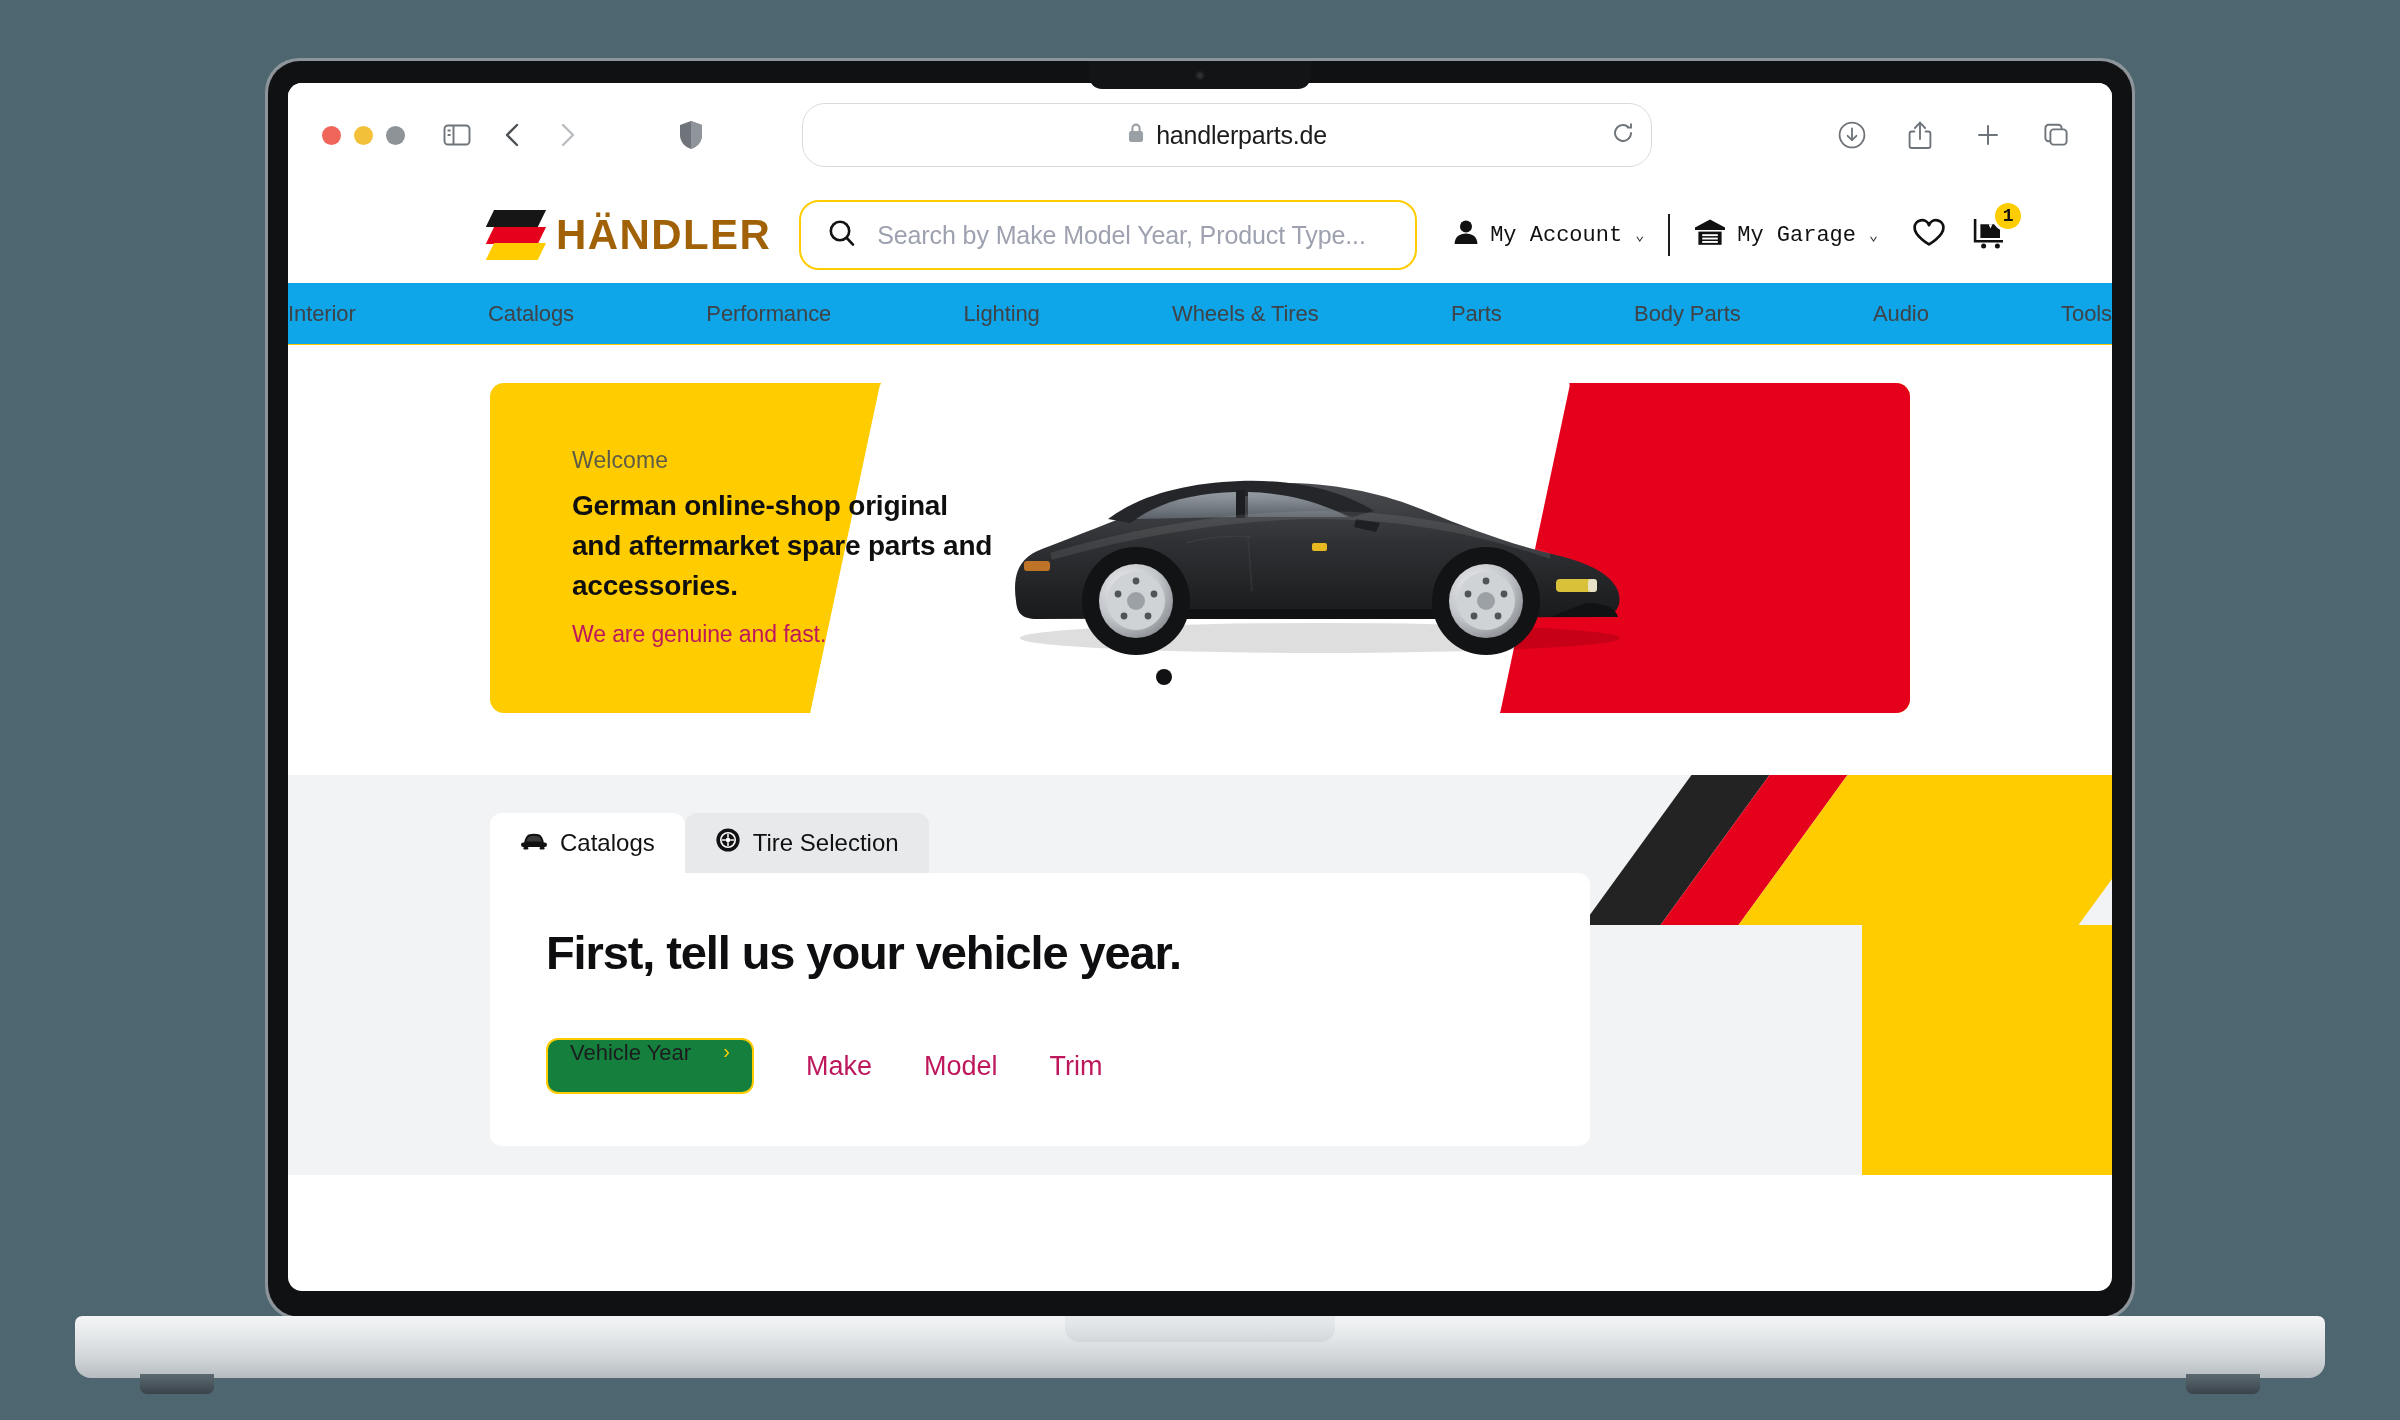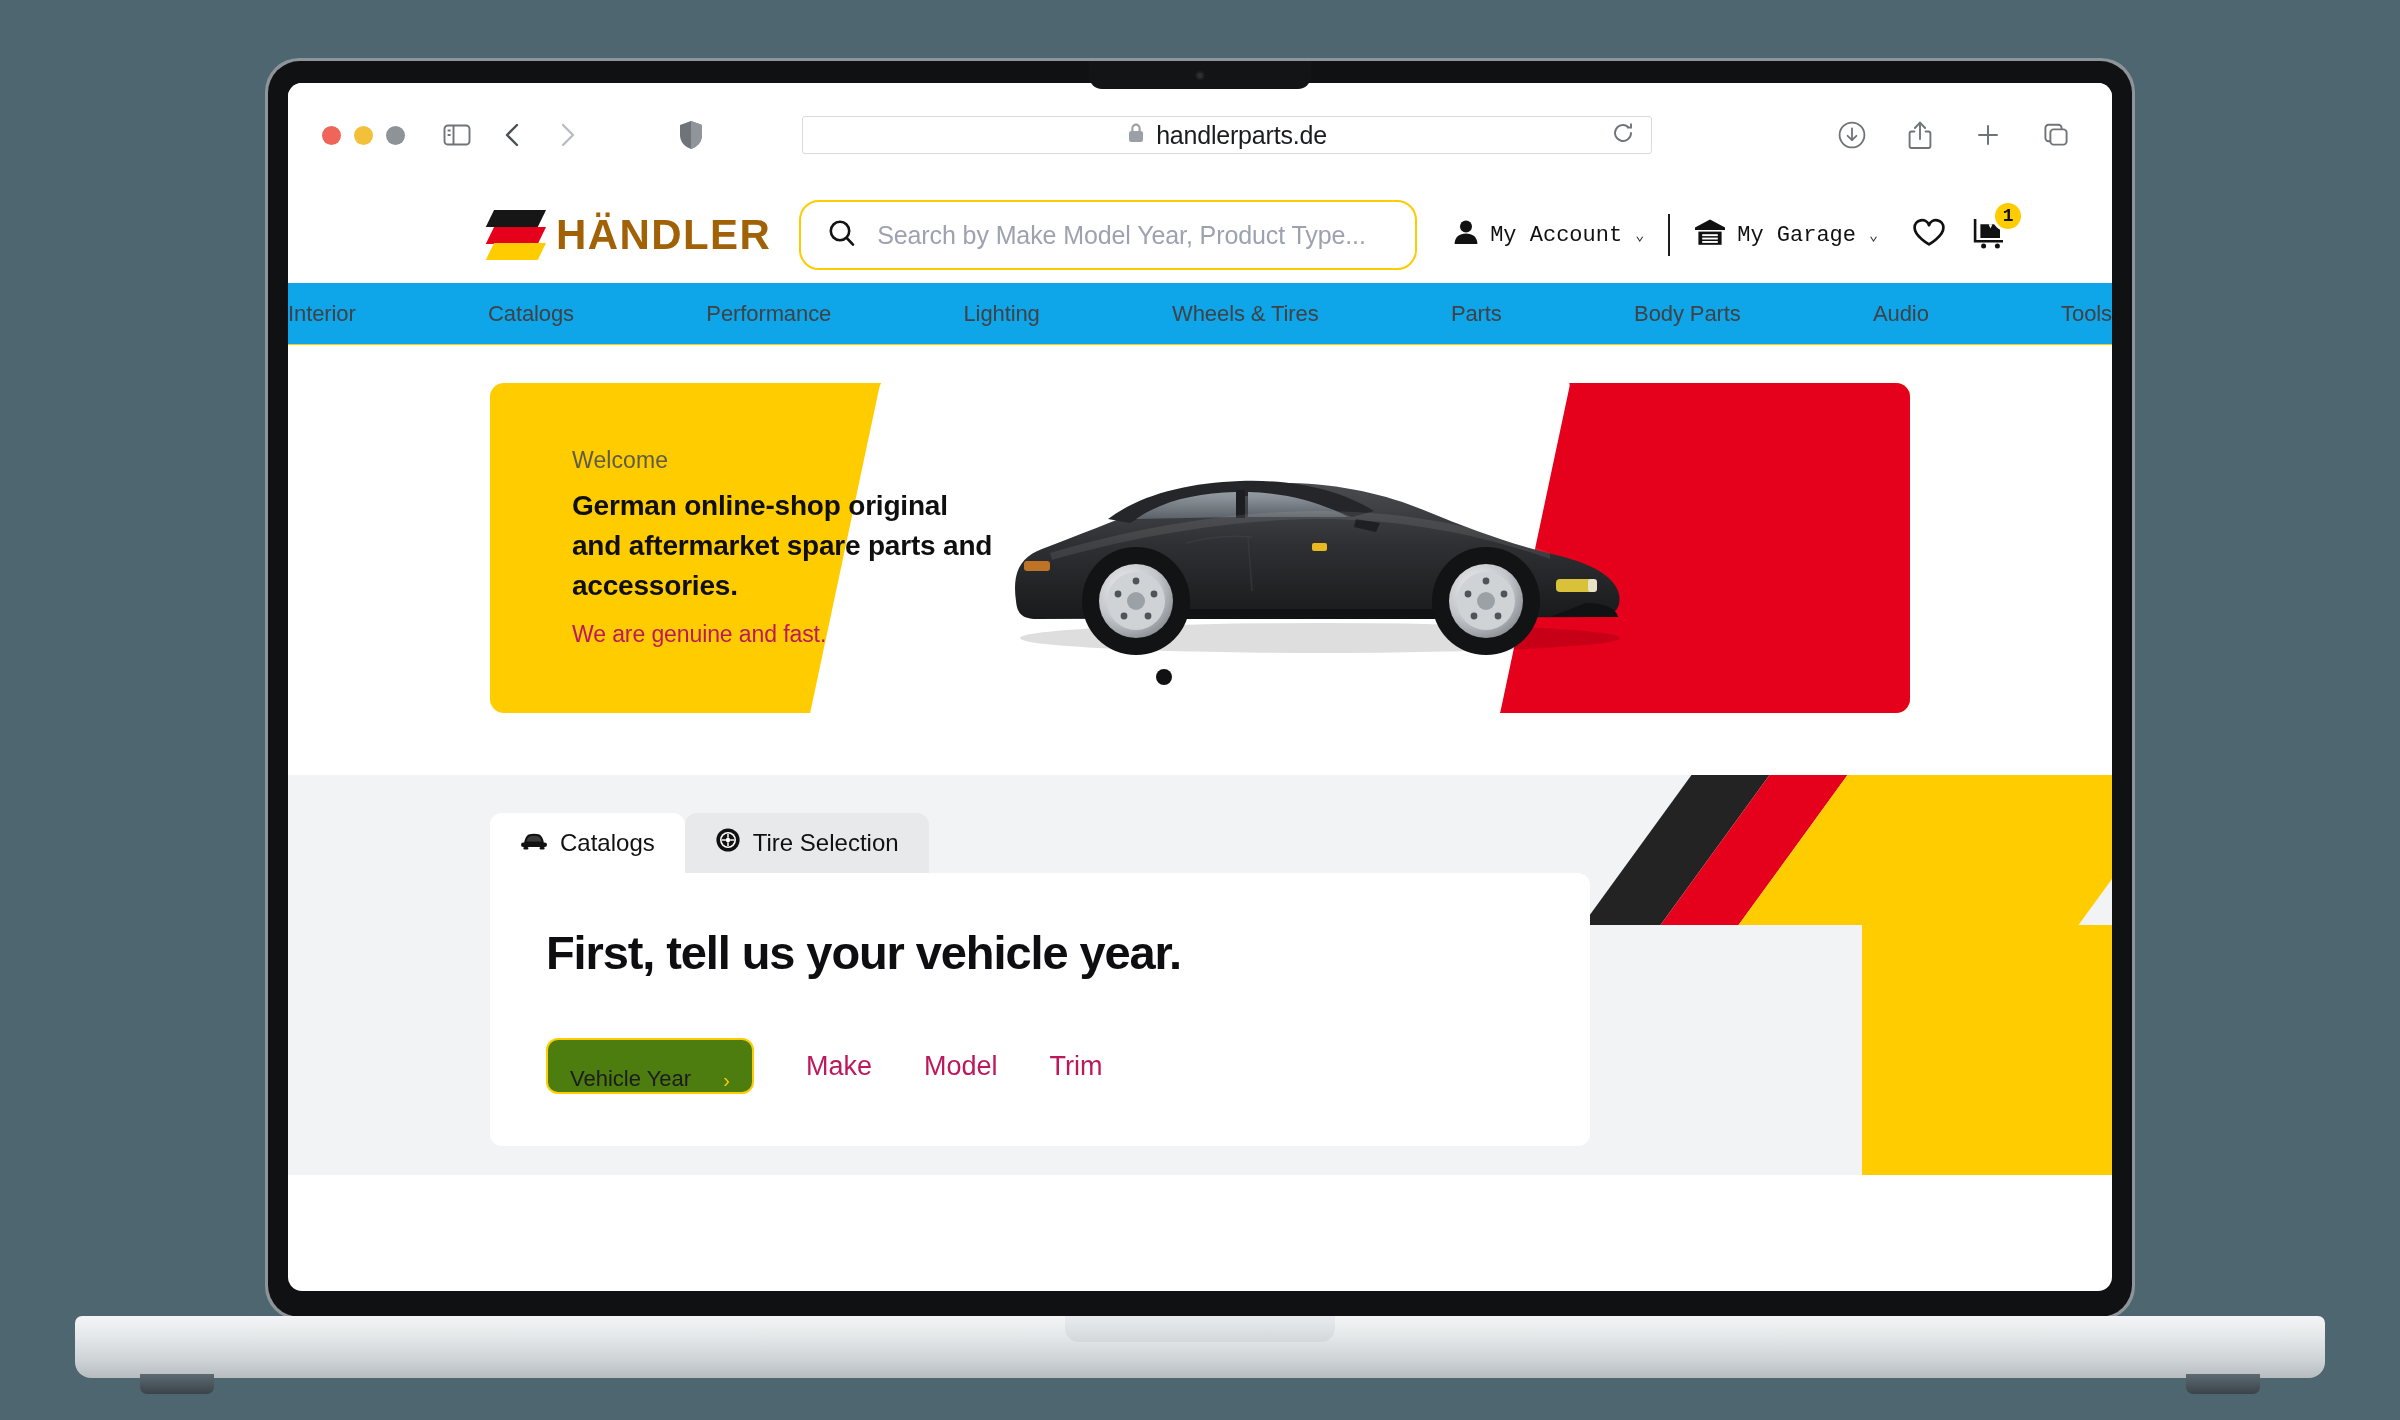--- a/index.html
+++ b/index.html
@@ -125,24 +125,24 @@
     color: #6e7479;
   }
   .chrome-icon svg { display: block; }
 
   .nav-arrows { display: flex; gap: 10px; margin-left: 12px; }
 
   .shield-wrap { margin-left: 80px; }
 
   .urlbar {
     flex: 0 0 850px;
-    height: 38px;
+    height: 64px;
     margin: 2px auto;
     border: 1.6px solid #d8dadd;
-    border-radius: 3px;
+    border-radius: 23px;
     display: flex;
     align-items: center;
     justify-content: center;
     position: relative;
     background: #fff;
   }
   .url-center {
     display: flex; align-items: center; gap: 11px;
   }
   .url-text {
@@ -395,25 +395,25 @@
   .steps {
     display: flex; align-items: center;
     gap: 0;
     margin-top: 58px;
   }
   .step-pill {
     height: 56px;
     min-width: 208px;
     border: 2.2px solid #ffcc00;
     border-radius: 12px;
-    display: flex; align-items: flex-end; justify-content: space-between;
+    display: flex; align-items: flex-start; justify-content: space-between;
     padding: 0 22px;
     font-size: 22px;
     color: #1c1c1e;
-    background: #4d7c0f;
+    background: #15803d;
   }
   .step-pill .arrow { color: #ffcc00; font-size: 20px; }
   .step-label {
     font-size: 27px;
     color: #be185d;
     padding: 0 26px;
   }
   .step-label:first-of-type { margin-left: 26px; }
 
   .yellow-block {

